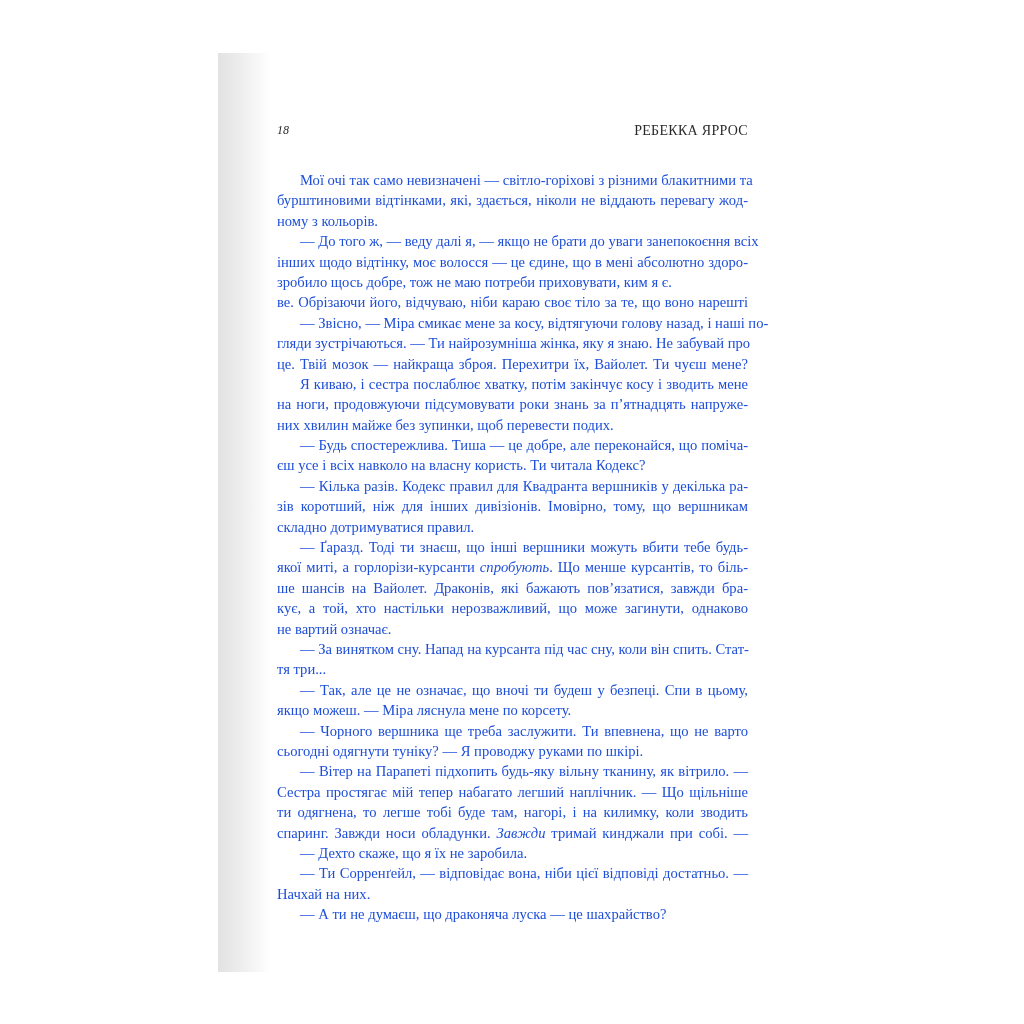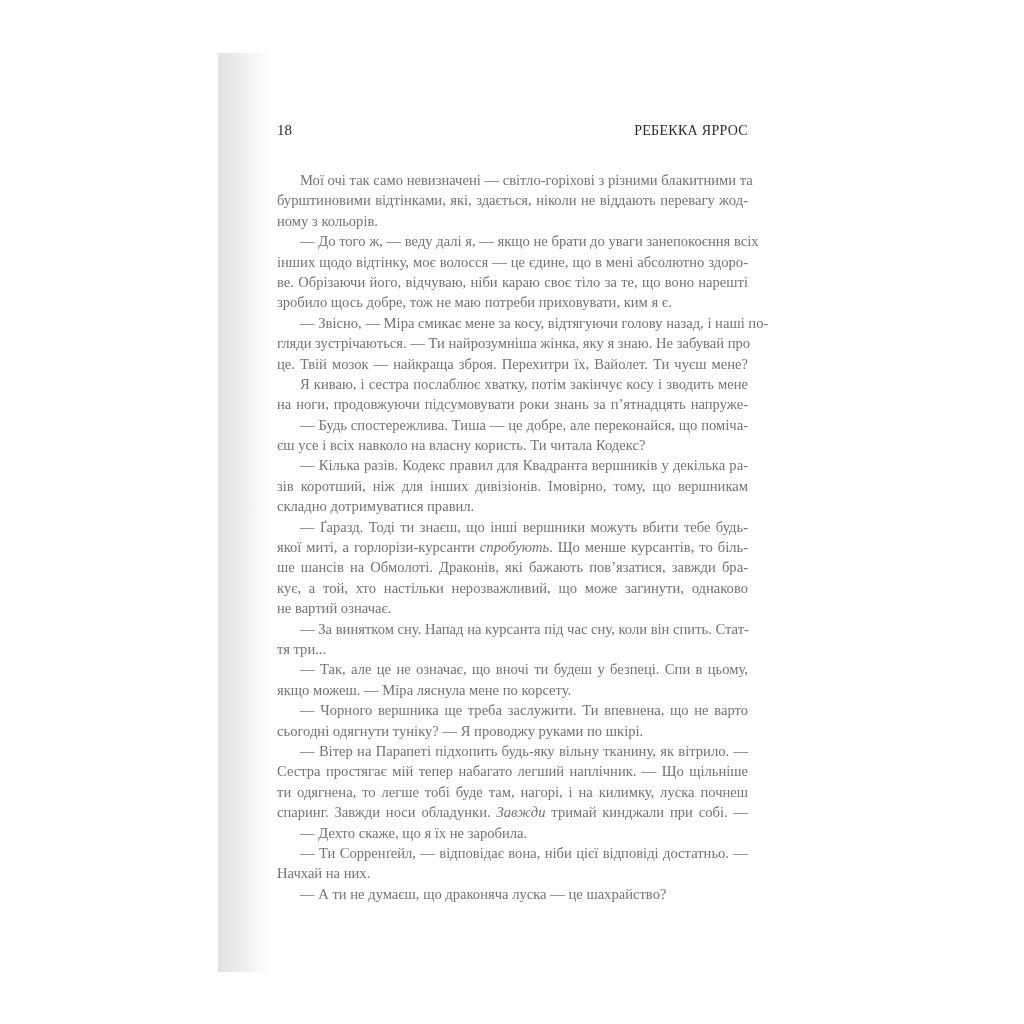--- a/index.html
+++ b/index.html
@@ -35,41 +35,42 @@
       top: 66px;
       width: 471px;
       height: 22px;
       font-family: "Liberation Serif", "DejaVu Serif", serif;
       color: #2a2a2a;
     }
     .page-number {
       position: absolute;
       left: 0;
       top: 0;
-      font-size: 15px;
+      font-size: 12px;
       line-height: 22px;
+      font-style: italic;
     }
     .book-author {
       position: absolute;
       left: 0;
       right: 0;
       top: 1px;
       text-align: right;
       font-size: 14px;
       letter-spacing: 0.3px;
       line-height: 22px;
     }
     .body-text {
       position: absolute;
       left: 59px;
       top: 117px;
       width: 471px;
       font-family: "Liberation Serif", "DejaVu Serif", serif;
       font-size: 14.6px;
-      color: #737373;
+      color: #1d4ed8;
     }
     .line {
       display: block;
       height: 20.4px;
       line-height: 20.4px;
       white-space: nowrap;
       text-align: justify;
       text-align-last: justify;
     }
     .line.indent {
@@ -91,45 +92,46 @@
     <span class="page-number">18</span>
     <span class="book-author">РЕБЕККА ЯРРОС</span>
   </div>
 
   <div class="body-text" id="body-text">
       <span class="line indent">Мої очі так само невизначені — світло-горіхові з різними блакитними та</span>
       <span class="line">бурштиновими відтінками, які, здається, ніколи не віддають перевагу жод-</span>
       <span class="line last">ному з кольорів.</span>
       <span class="line indent">— До того ж, — веду далі я, — якщо не брати до уваги занепокоєння всіх</span>
       <span class="line">інших щодо відтінку, моє волосся — це єдине, що в мені абсолютно здоро-</span>
+      <span class="line last">зробило щось добре, тож не маю потреби приховувати, ким я є.</span>
       <span class="line">ве. Обрізаючи його, відчуваю, ніби караю своє тіло за те, що воно нарешті</span>
-      <span class="line last">зробило щось добре, тож не маю потреби приховувати, ким я є.</span>
       <span class="line indent">— Звісно, — Міра смикає мене за косу, відтягуючи голову назад, і наші по-</span>
       <span class="line">гляди зустрічаються. — Ти найрозумніша жінка, яку я знаю. Не забувай про</span>
       <span class="line">це. Твій мозок — найкраща зброя. Перехитри їх, Вайолет. Ти чуєш мене?</span>
       <span class="line indent">Я киваю, і сестра послаблює хватку, потім закінчує косу і зводить мене</span>
       <span class="line">на ноги, продовжуючи підсумовувати роки знань за п’ятнадцять напруже-</span>
+      <span class="line last">них хвилин майже без зупинки, щоб перевести подих.</span>
       <span class="line indent">— Будь спостережлива. Тиша — це добре, але переконайся, що поміча-</span>
       <span class="line last">єш усе і всіх навколо на власну користь. Ти читала Кодекс?</span>
       <span class="line indent">— Кілька разів. Кодекс правил для Квадранта вершників у декілька ра-</span>
       <span class="line">зів коротший, ніж для інших дивізіонів. Імовірно, тому, що вершникам</span>
       <span class="line last">складно дотримуватися правил.</span>
       <span class="line indent">— Ґаразд. Тоді ти знаєш, що інші вершники можуть вбити тебе будь-</span>
       <span class="line"><span>якої миті, а горлорізи-курсанти </span><em>спробують</em><span>. Що менше курсантів, то біль-</span></span>
-      <span class="line">ше шансів на Обмолоті. Драконів, які бажають пов’язатися, завжди бра-</span>
+      <span class="line">ше шансів на Вайолет. Драконів, які бажають пов’язатися, завжди бра-</span>
       <span class="line">кує, а той, хто настільки нерозважливий, що може загинути, однаково</span>
       <span class="line last">не вартий означає.</span>
       <span class="line indent">— За винятком сну. Напад на курсанта під час сну, коли він спить. Стат-</span>
       <span class="line last">тя три...</span>
       <span class="line indent">— Так, але це не означає, що вночі ти будеш у безпеці. Спи в цьому,</span>
       <span class="line last">якщо можеш. — Міра ляснула мене по корсету.</span>
       <span class="line indent">— Чорного вершника ще треба заслужити. Ти впевнена, що не варто</span>
       <span class="line last">сьогодні одягнути туніку? — Я проводжу руками по шкірі.</span>
       <span class="line indent">— Вітер на Парапеті підхопить будь-яку вільну тканину, як вітрило. —</span>
       <span class="line">Сестра простягає мій тепер набагато легший наплічник. — Що щільніше</span>
-      <span class="line">ти одягнена, то легше тобі буде там, нагорі, і на килимку, луска почнеш</span>
+      <span class="line">ти одягнена, то легше тобі буде там, нагорі, і на килимку, коли зводить</span>
       <span class="line"><span>спаринг. Завжди носи обладунки. </span><em>Завжди</em><span> тримай кинджали при собі. —</span></span>
       <span class="line indent last">— Дехто скаже, що я їх не заробила.</span>
       <span class="line indent">— Ти Сорренґейл, — відповідає вона, ніби цієї відповіді достатньо. —</span>
       <span class="line last">Начхай на них.</span>
       <span class="line indent last">— А ти не думаєш, що драконяча луска — це шахрайство?</span>
     </div>
 </div>
 
 </body></html>

